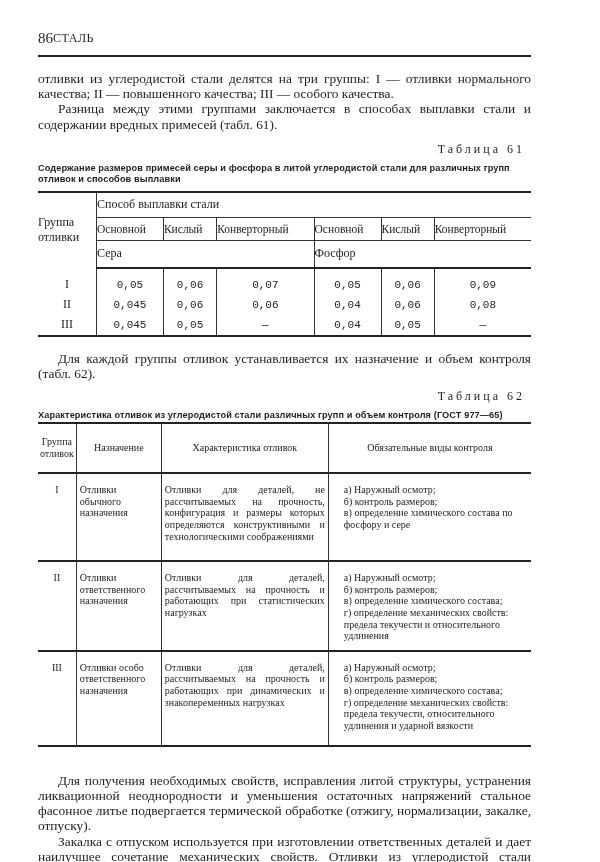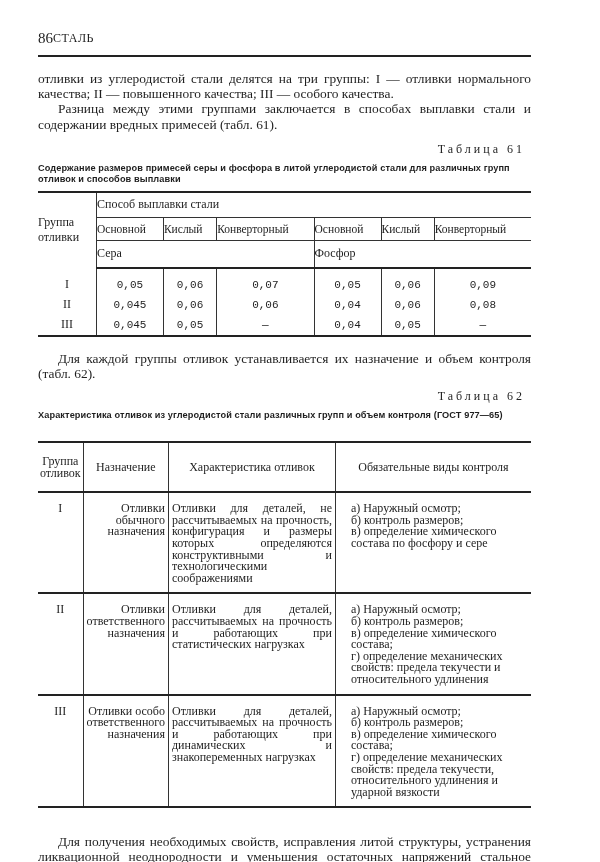--- a/index.html
+++ b/index.html
@@ -49,36 +49,36 @@
   table.t61 td {
     font-family: "Liberation Mono", "DejaVu Sans Mono", monospace;
     font-size: 11px; text-align: center; height: 20px; padding: 0;
     border-right: 1px solid #333;
   }
   table.t61 td.grp { font-family: "Liberation Serif", serif; font-size: 12px; }
   table.t61 td.last { border-right: none; }
   table.t61 tbody tr:first-child td { padding-top: 6px; }
 
   
-  table.t62 { margin-top: 20px; border-top: 2px solid #222; border-bottom: 2px solid #222; font-size: 12px; }
+  table.t62 { margin-top: 1px; border-top: 2px solid #222; border-bottom: 2px solid #222; font-size: 10px; }
   table.t62 th {
     font-weight: normal; text-align: center; padding: 3px 2px;
     border-right: 1px solid #333; border-bottom: 2px solid #222;
     line-height: 12.5px; height: 42px;
   }
   table.t62 th.last { border-right: none; }
   table.t62 td {
     vertical-align: top; padding: 10px 3px 8px 3px;
     border-right: 1px solid #333; line-height: 11.6px;
   }
   table.t62 td.last { border-right: none; }
   table.t62 tbody tr { border-bottom: 2px solid #222; }
   table.t62 tbody tr:last-child { border-bottom: none; }
   table.t62 td.grp { text-align: center; width: 30px; padding-top: 10px; }
-  table.t62 td.purpose { text-align: right; width: 78px; }
+  table.t62 td.purpose { text-align: left; width: 78px; }
   table.t62 td.chars { width: 160px; text-align: justify; }
   table.t62 td.controls { padding-left: 3px; }
   .ctrl-line { display: block; padding-left: 12px; }
 </style>
 </head>
 <body>
 
 <div class="page">
 
   <div class="running-head">

